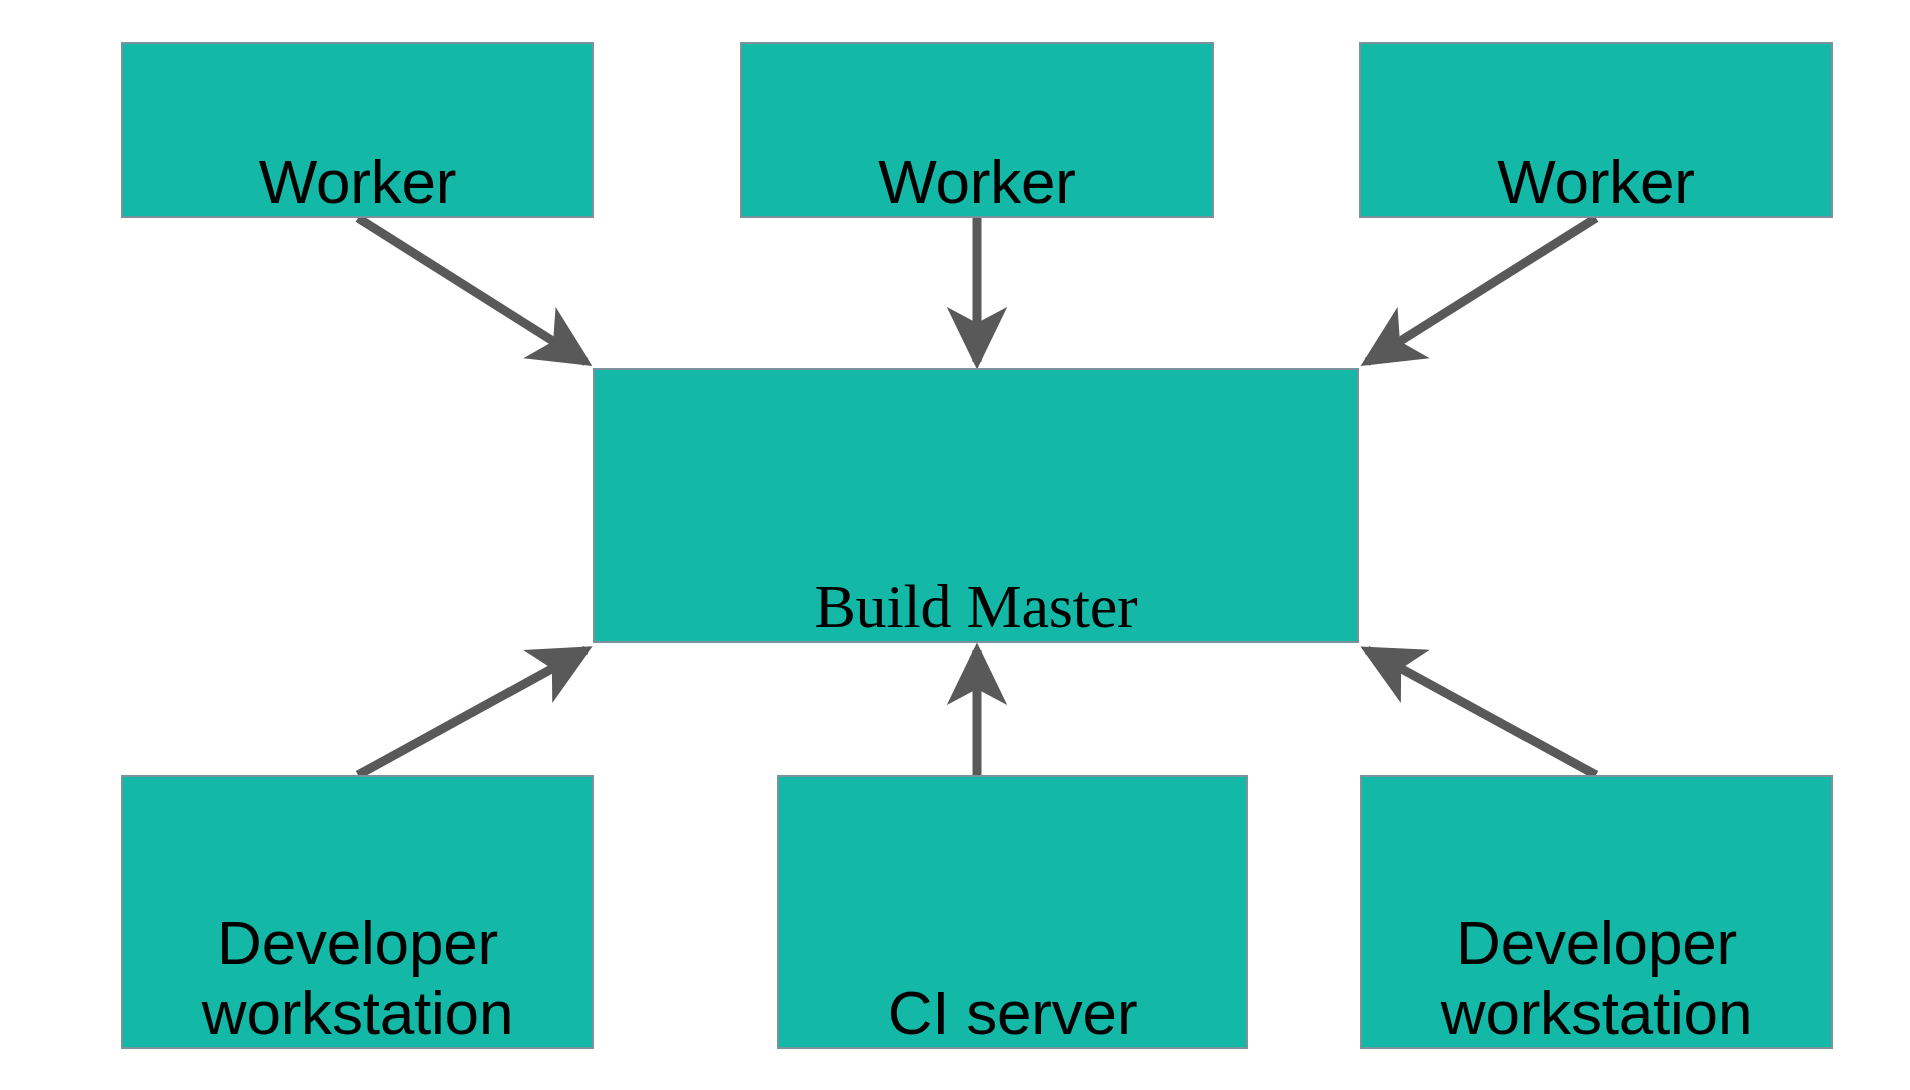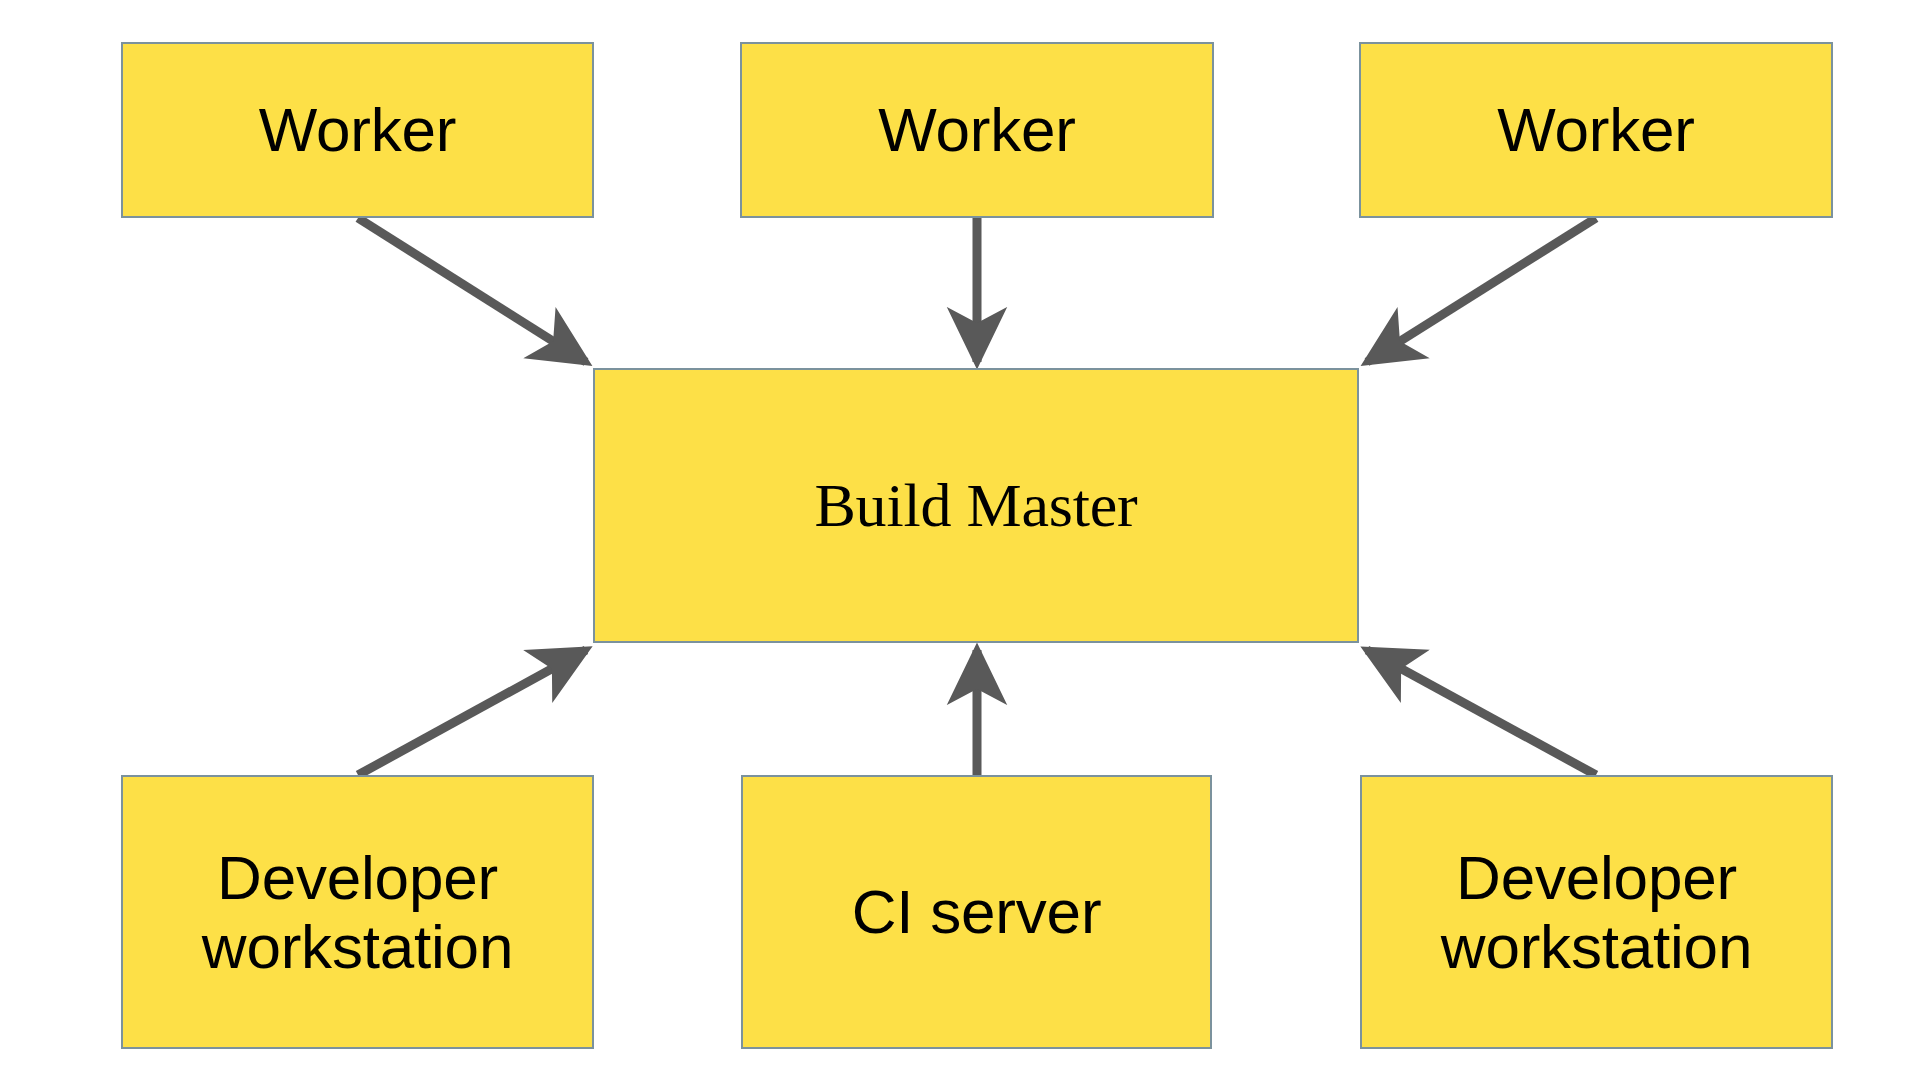--- a/index.html
+++ b/index.html
@@ -22,24 +22,24 @@
     position: absolute;
     left: 0;
     top: 0;
     width: 1910px;
     height: 1090px;
     pointer-events: none;
   }
   .node {
     position: absolute;
     box-sizing: border-box;
-    background: #fde047;
+    background: #14b8a6;
     border: 2px solid #7b929d;
     display: flex;
-    align-items: center;
+    align-items: flex-end;
     justify-content: center;
     text-align: center;
     color: #000000;
     font-family: "Liberation Sans", sans-serif;
     font-weight: 400;
     line-height: 1.12;
     letter-spacing: -0.2px;
     white-space: pre-line;
   }
   .node-label {
@@ -48,21 +48,21 @@
     padding: 0 6px;
     box-sizing: border-box;
     white-space: pre-line;
   }
   
   #node-worker-1 { left: 121px;  top: 42px;  width: 473px; height: 176px; font-size: 62px; }
   #node-worker-2 { left: 740px;  top: 42px;  width: 474px; height: 176px; font-size: 62px; }
   #node-worker-3 { left: 1359px; top: 42px;  width: 474px; height: 176px; font-size: 62px; }
   #node-build-master { left: 593px; top: 368px; width: 766px; height: 275px; font-size: 62px; font-family: Liberation Serif, serif; }
   #node-dev-workstation-left  { left: 121px;  top: 775px; width: 473px; height: 274px; font-size: 62px; }
-  #node-ci-server             { left: 741px;  top: 775px; width: 471px; height: 274px; font-size: 62px; }
+  #node-ci-server             { left: 777px;  top: 775px; width: 471px; height: 274px; font-size: 62px; }
   #node-dev-workstation-right { left: 1360px; top: 775px; width: 473px; height: 274px; font-size: 62px; }
 </style>
 </head>
 <body>
 
 <div id="canvas">
 
   <svg id="edge-layer" viewBox="0 0 1910 1090" width="1910" height="1090" xmlns="http://www.w3.org/2000/svg">
     <defs>
       <marker id="arrowhead" viewBox="0 0 12 12" refX="10.2" refY="6" markerWidth="7.2" markerHeight="7.2" orient="auto-start-reverse" markerUnits="strokeWidth">

